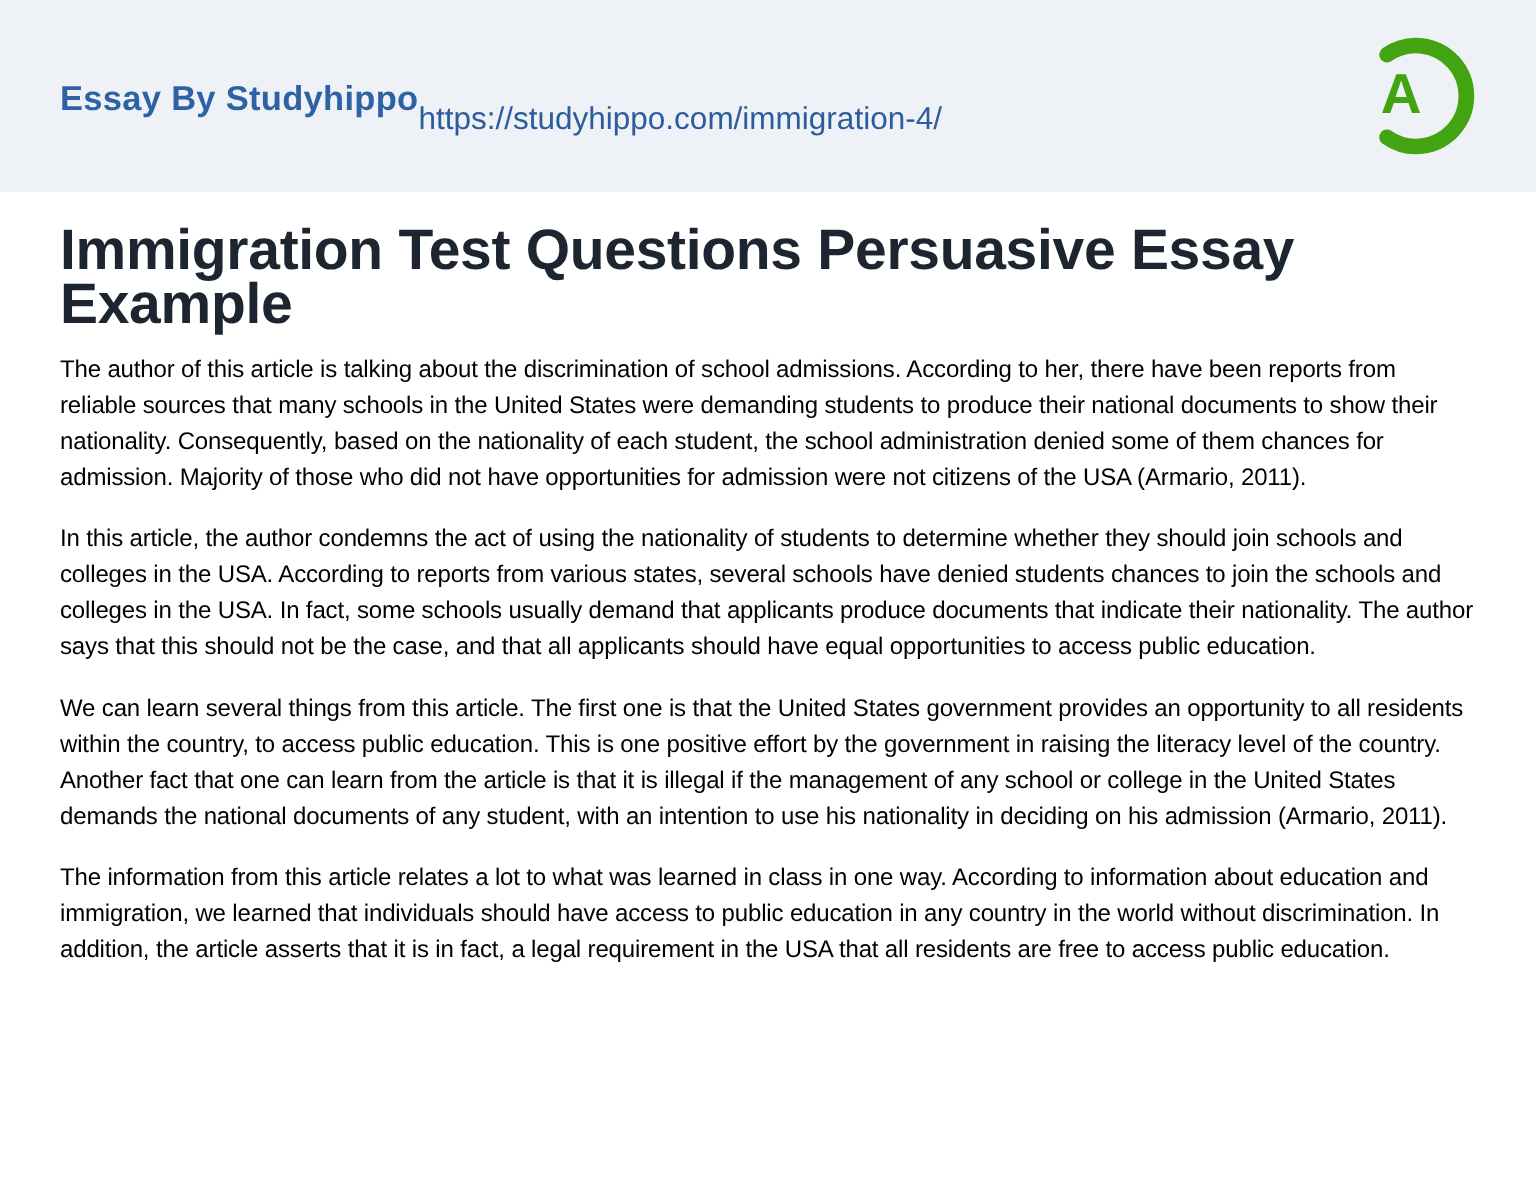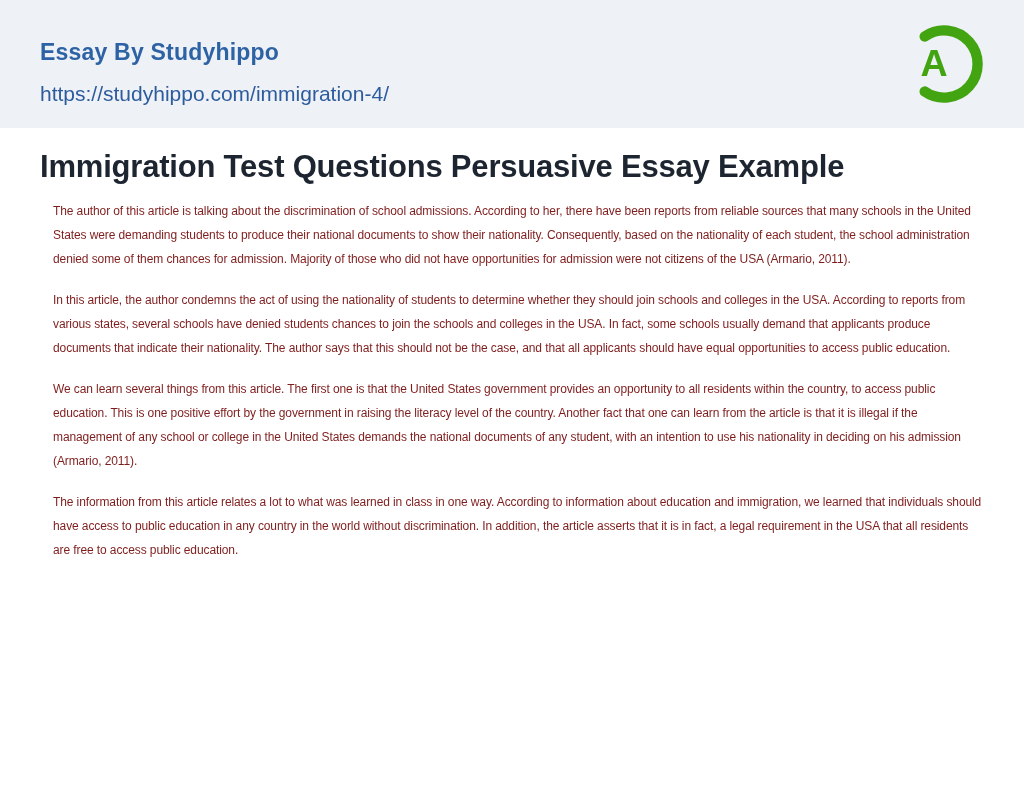--- a/index.html
+++ b/index.html
@@ -15,21 +15,21 @@
   .site-header {
     background: #eef1f5;
     height: 128px;
     display: flex;
     justify-content: space-between;
     align-items: center;
     padding: 0 40px;
   }
   .header-text {
     display: flex;
-    flex-direction: column;
+    flex-direction: row;
     margin-top: 16px;
   }
   .site-label {
     color: #2d63a5;
     font-size: 23px;
     font-weight: 700;
     letter-spacing: 0.2px;
     text-decoration: none;
     cursor: pointer;
   }
@@ -46,34 +46,34 @@
     height: 80px;
     position: relative;
     flex: none;
     cursor: pointer;
   }
   .logo svg { display: block; width: 80px; height: 80px; }
 
   
   main { padding: 0 40px 40px 40px; }
   h1.article-title {
-    font-size: 31px;
+    font-size: 38px;
     line-height: 36px;
     font-weight: 800;
     color: #1d2531;
     letter-spacing: -0.2px;
     max-width: 860px;
     margin: 21px 0 14px 0;
   }
   p.article-paragraph {
-    font-size: 12px;
+    font-size: 16px;
     line-height: 24px;
     letter-spacing: -0.1px;
-    color: #7f1d1d;
-    margin: 0 0 17px 13px;
+    color: #000000;
+    margin: 0 0 17px 0;
     max-width: 944px;
   }
 </style>
 </head>
 <body>
 
 <div>
 
   <header class="site-header">
     <div class="header-text">

